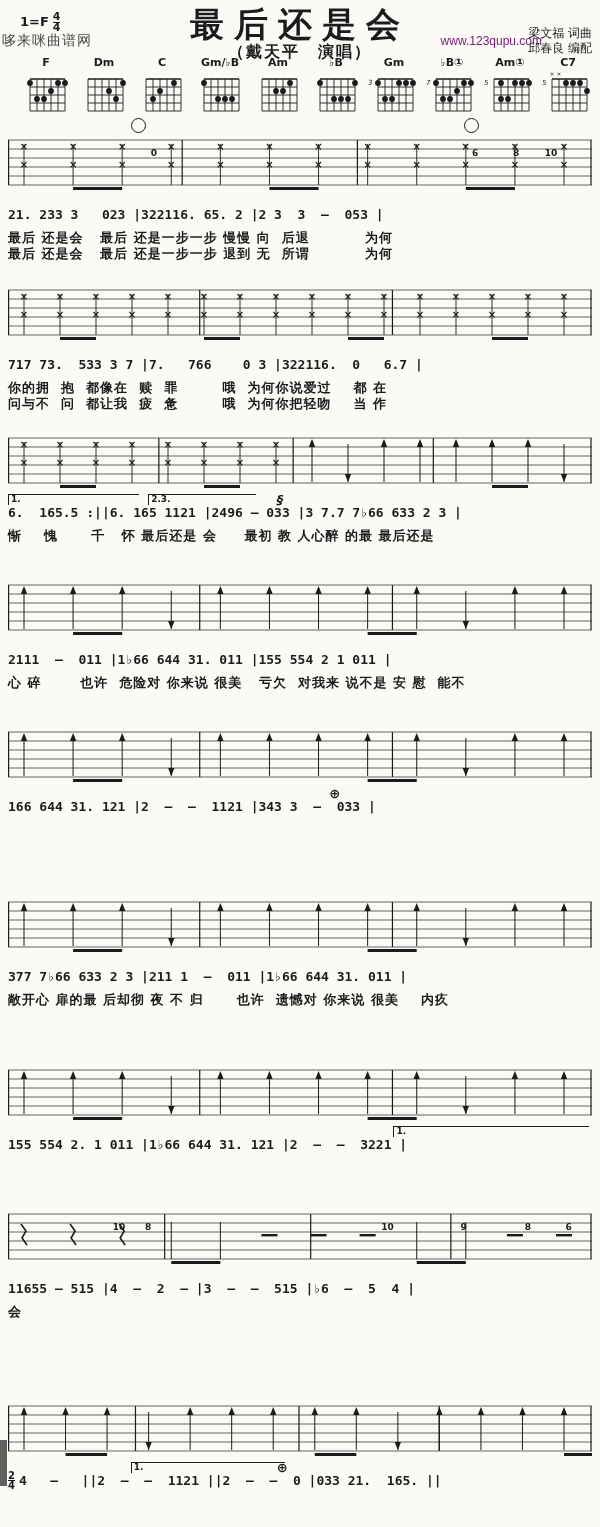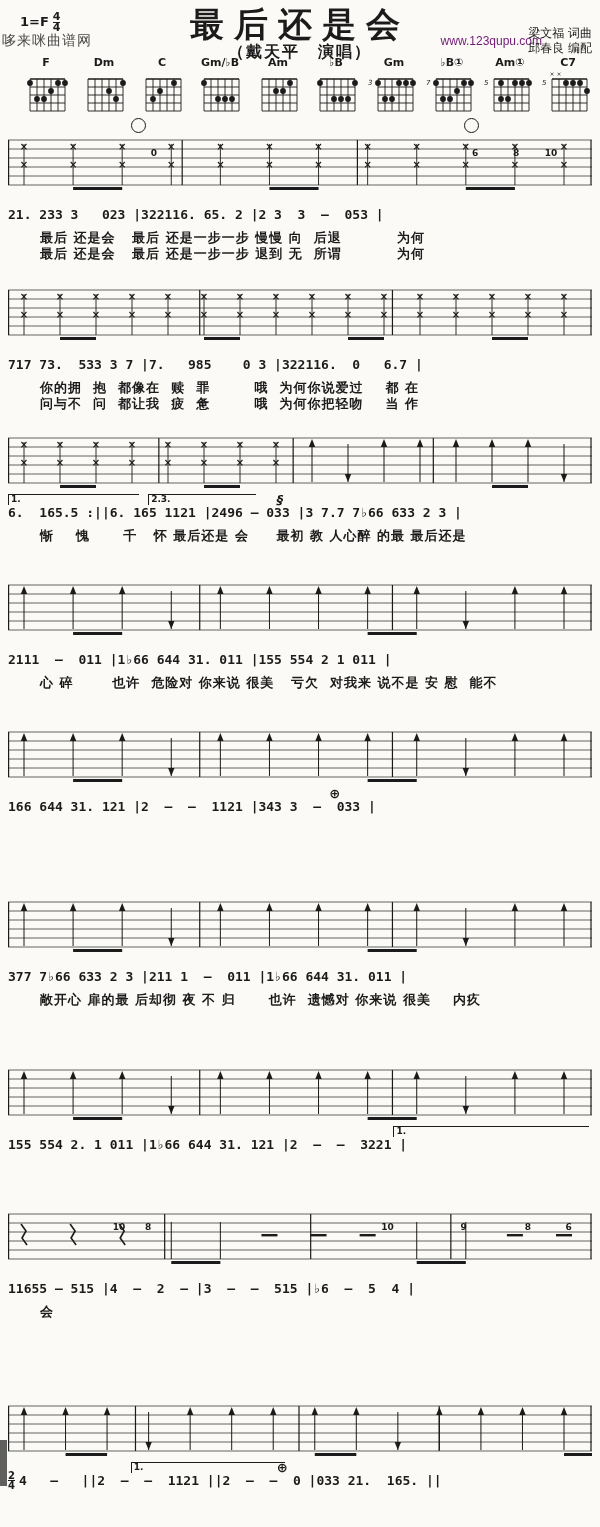--- a/index.html
+++ b/index.html
@@ -29,21 +29,21 @@
   .circ{display:inline-block;width:13px;height:13px;line-height:13px;border:1.2px solid #1b1b1b;border-radius:50%;
         text-align:center;font-size:9px;font-weight:bold;}
   .staffwrap{position:relative;height:64px;}
   .numbers{position:relative;height:26px;padding-top:6px;}
   .numtext{font-family:"DejaVu Sans Mono",monospace;font-weight:bold;font-size:13px;white-space:pre;letter-spacing:0;}
   .meterpre{display:inline-block;vertical-align:middle;text-align:center;font-size:10px;line-height:9px;font-weight:bold;margin-right:4px;}
   .meterpre span{display:block;}
   .volta{position:absolute;top:-2px;height:10px;border-top:1.2px solid #1b1b1b;border-left:1.2px solid #1b1b1b;
          font-size:9px;font-weight:bold;padding-left:2px;line-height:9px;}
   .sym{position:absolute;top:-4px;font-size:13px;font-weight:bold;font-style:italic;}
-  .lyric{font-size:13px;font-weight:bold;line-height:16px;white-space:pre;letter-spacing:1px;margin-left:32px;}
+  .lyric{font-size:13px;font-weight:bold;line-height:16px;white-space:pre;letter-spacing:1px;}
   .smudge{position:absolute;left:0;top:1440px;width:7px;height:46px;background:#3a3a38;opacity:.8;}
   svg{display:block;}
 </style>
 </head>
 <body>
 
 <div class="page">
 
   <div class="header">
     <div class="keymeter">
@@ -411,21 +411,21 @@
             <text x="484" y="34" font-size="10" text-anchor="middle" font-weight="bold" fill="#1b1b1b">×</text>
             <rect x="484" y="53" width="36" height="3" fill="#1b1b1b"></rect>
             <line x1="520" y1="10" x2="520" y2="51" stroke="#1b1b1b" stroke-width="0.9"></line>
             <text x="520" y="16" font-size="10" text-anchor="middle" font-weight="bold" fill="#1b1b1b">×</text>
             <text x="520" y="34" font-size="10" text-anchor="middle" font-weight="bold" fill="#1b1b1b">×</text>
             <line x1="556" y1="10" x2="556" y2="51" stroke="#1b1b1b" stroke-width="0.9"></line>
             <text x="556" y="16" font-size="10" text-anchor="middle" font-weight="bold" fill="#1b1b1b">×</text>
             <text x="556" y="34" font-size="10" text-anchor="middle" font-weight="bold" fill="#1b1b1b">×</text>
           </svg>
         </div>
-        <div class="numbers"><span class="numtext">717 73.  533 3 7 |7.   985    0 3 |322116.  0   6.7 |</span></div>
+        <div class="numbers"><span class="numtext">717 73.  533 3 7 |7.   766    0 3 |322116.  0   6.7 |</span></div>
         <div class="lyric">你的拥  抱  都像在  赎  罪        哦  为何你说爱过    都 在</div>
         <div class="lyric">问与不  问  都让我  疲  惫        哦  为何你把轻吻    当 作</div>
       </div>
       <div class="system" style="margin-top: 4px;">
         <div class="chordline">
           <span class="ch" style="left: 2%;"></span>
           <span class="ch" style="left: 13%;"></span>
           <span class="ch" style="left: 27%;"></span>
           <span class="ch" style="left: 39%;"></span>
           <span class="ch" style="left: 51%;"></span>

